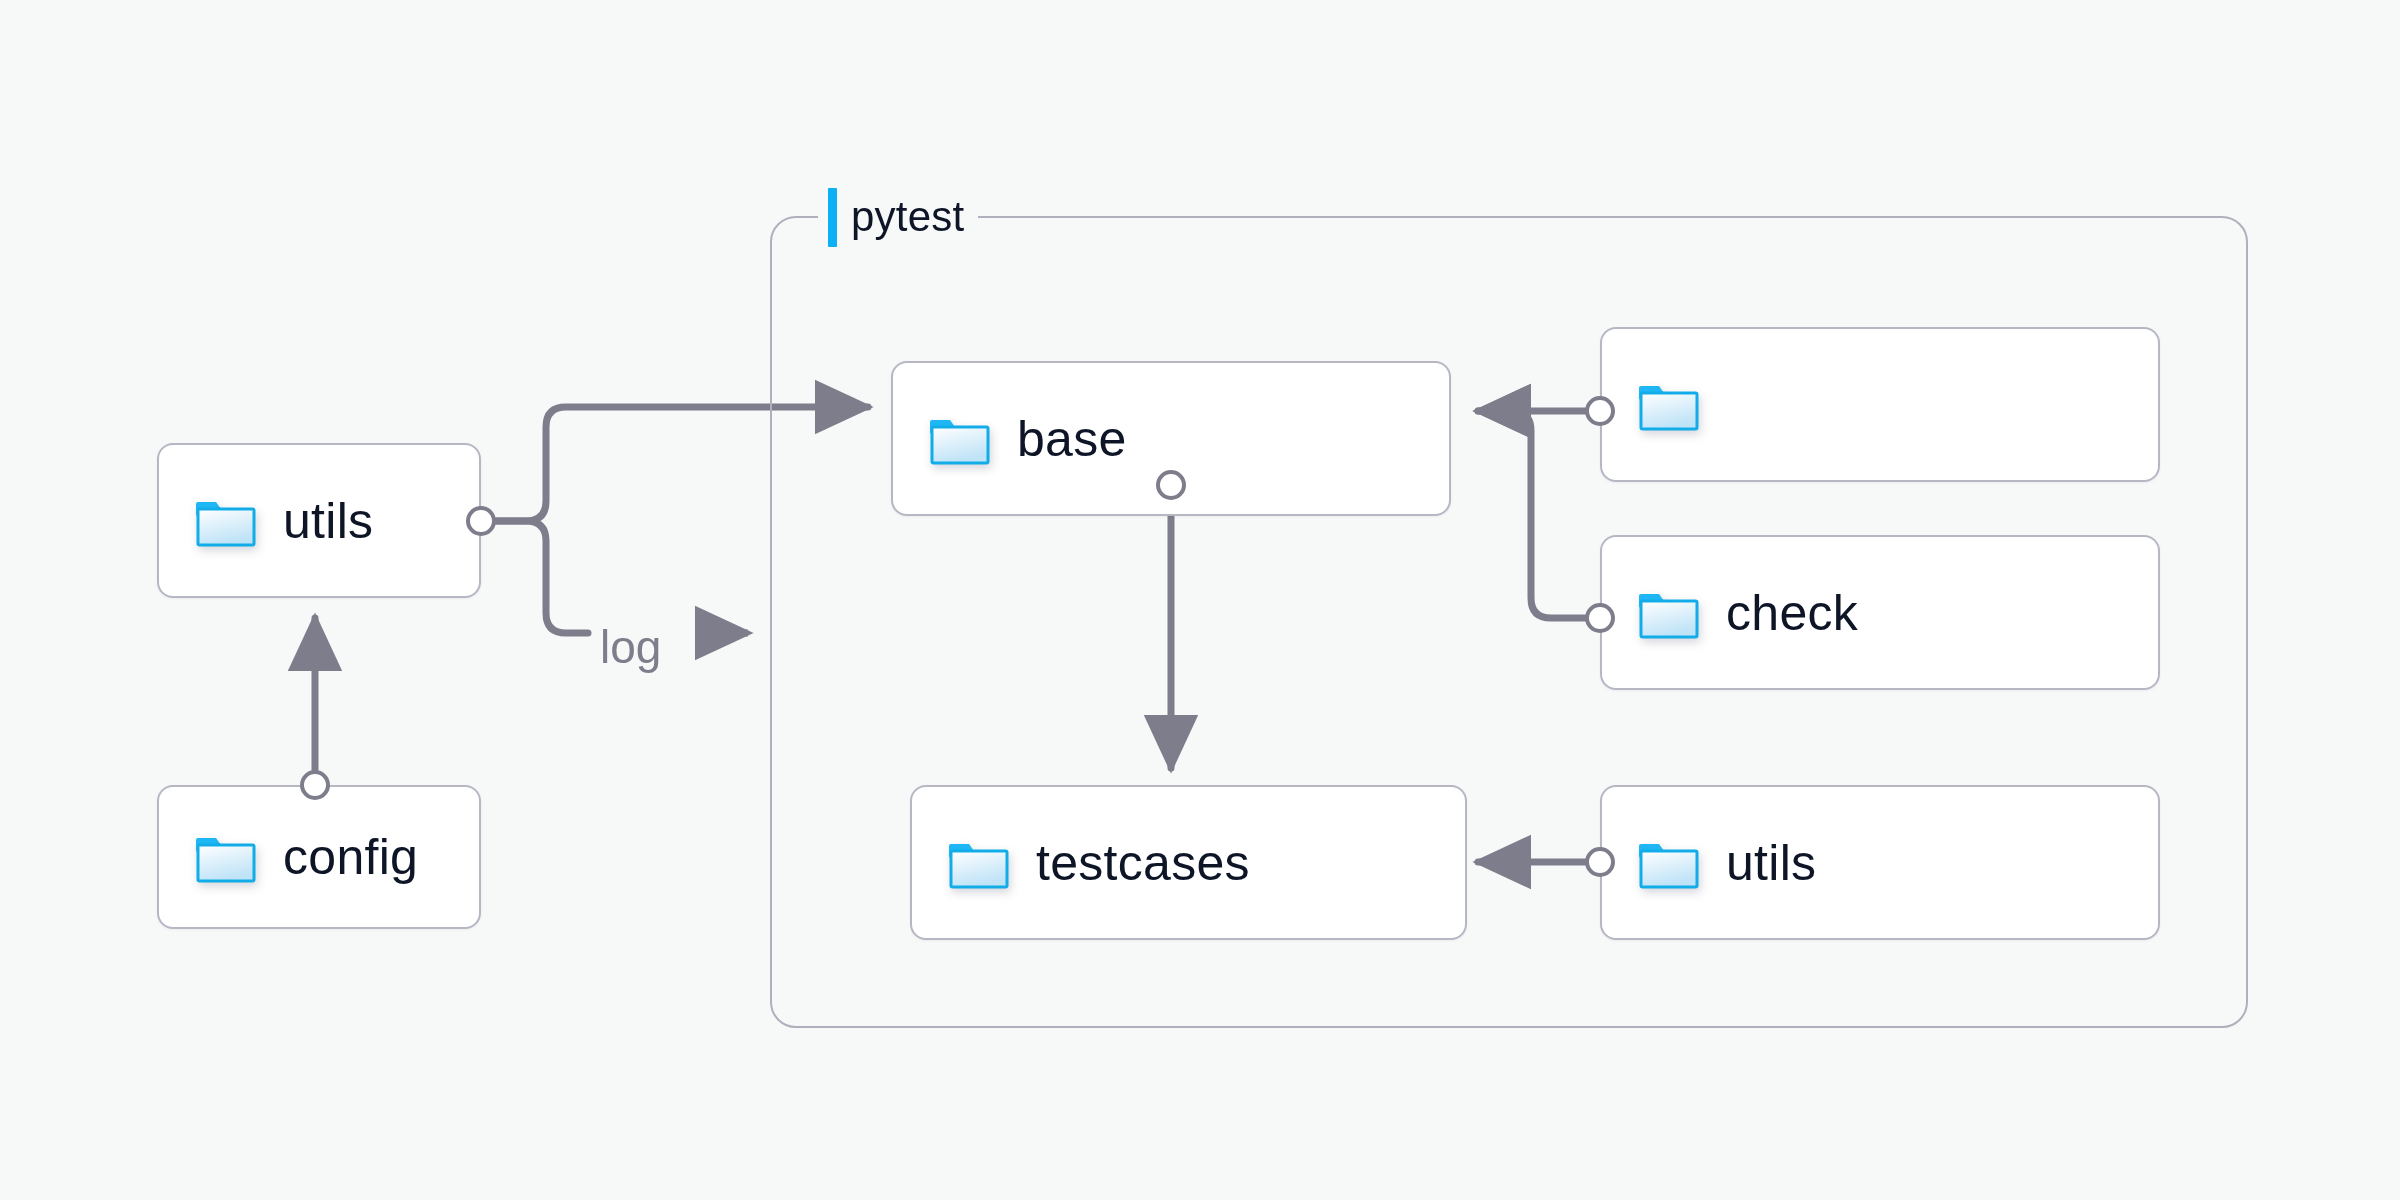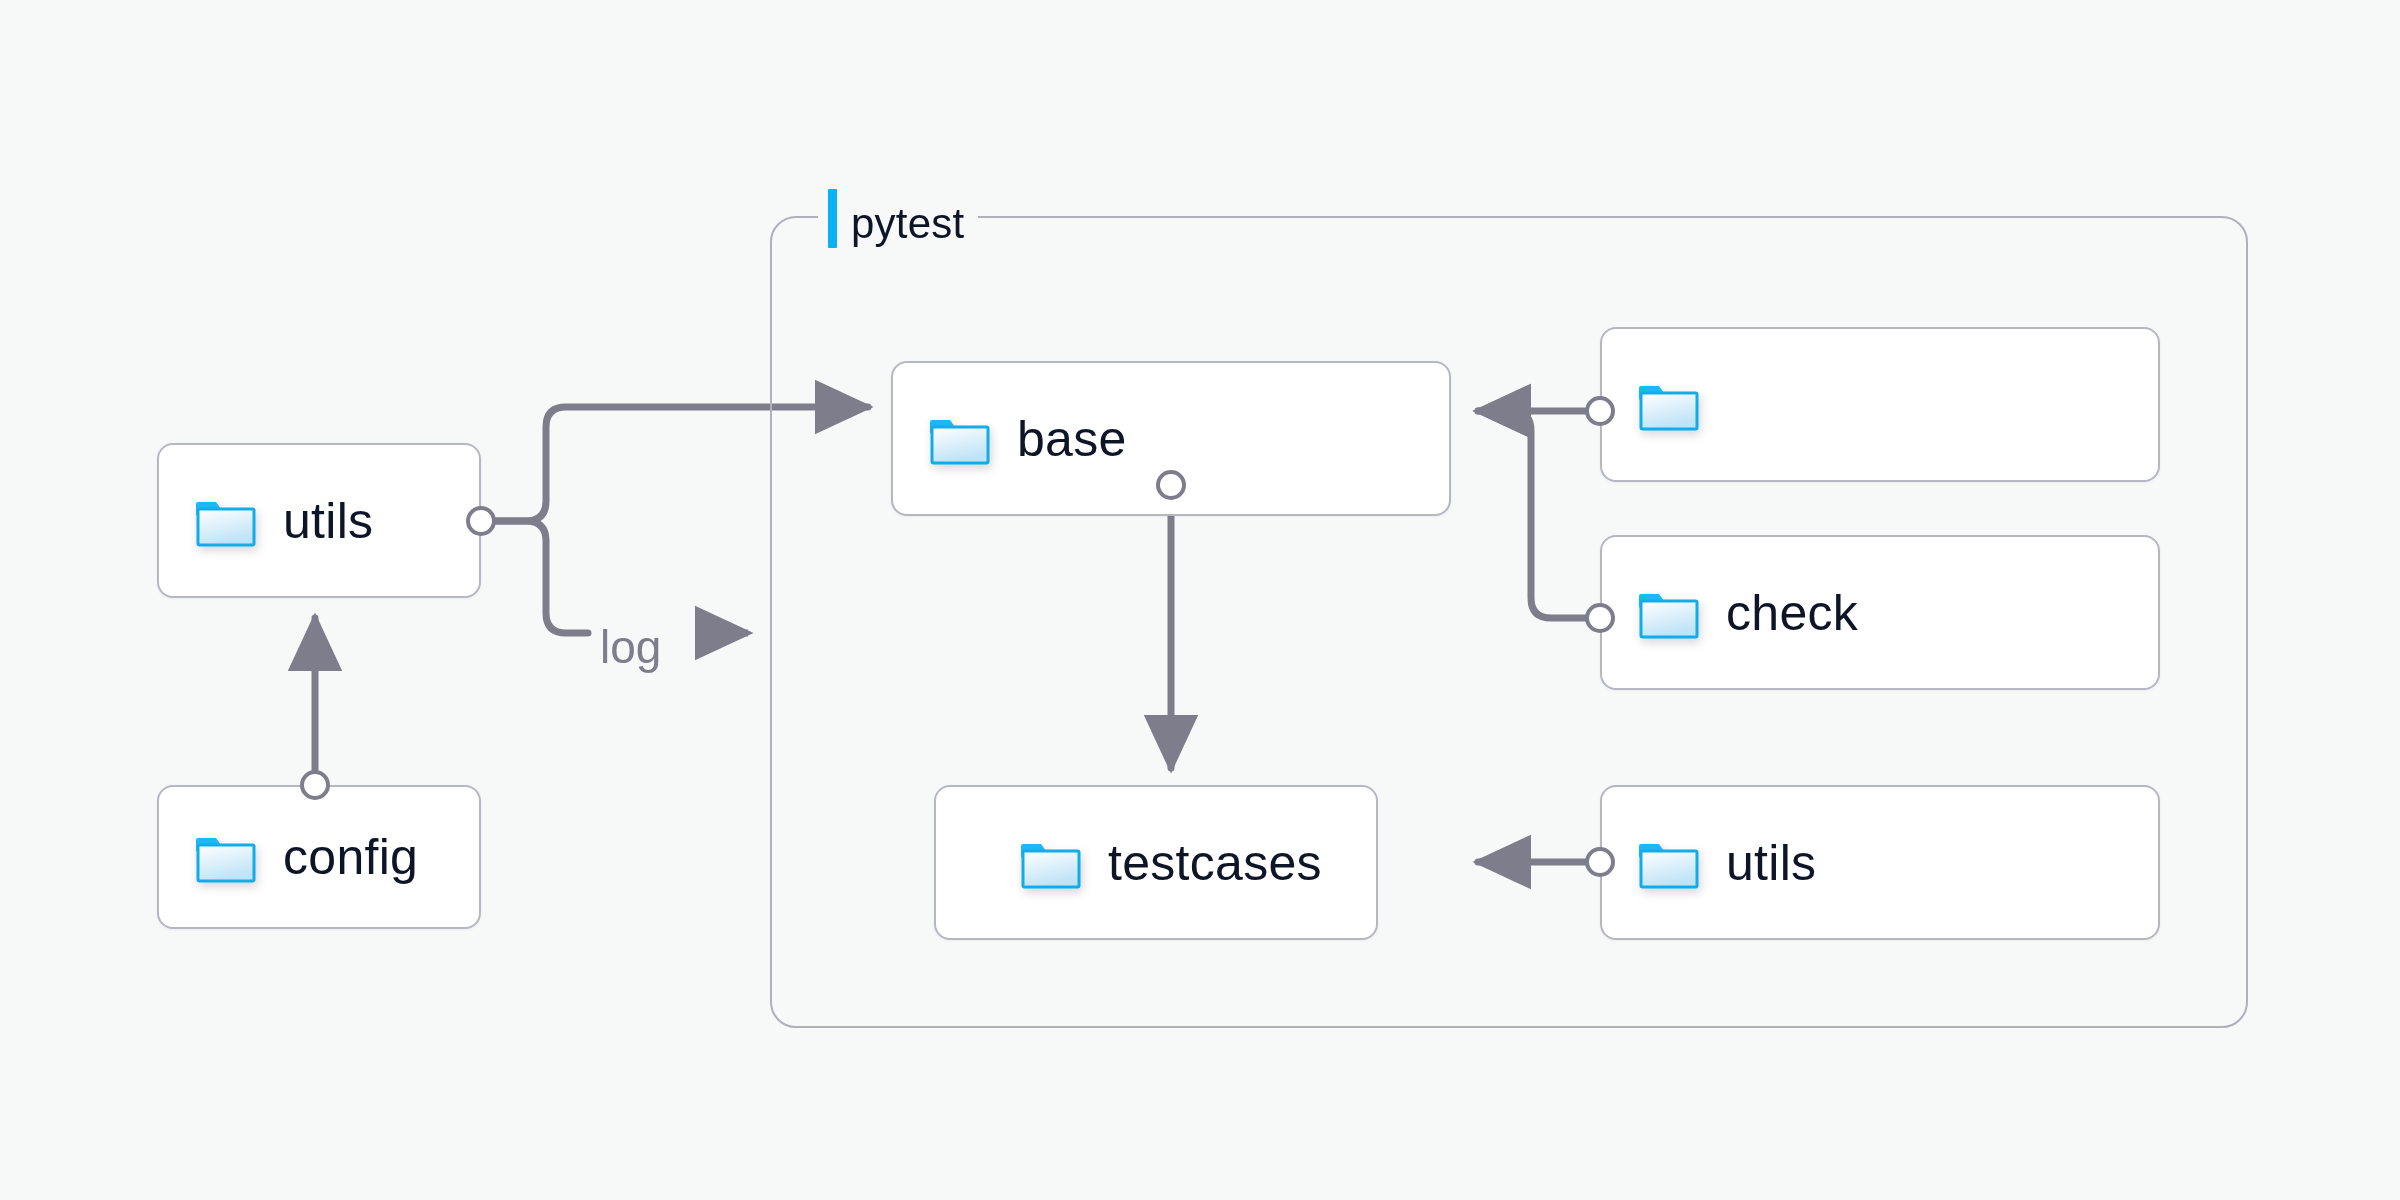--- a/index.html
+++ b/index.html
@@ -124,21 +124,21 @@
     <path d="M 1171,500 L 1171,768" fill="none" stroke="#7d7d8c" stroke-width="7" stroke-linecap="round" marker-end="url(#arrowhead)"></path>
 
     <path d="M 1585,411 L 1478,411" fill="none" stroke="#7d7d8c" stroke-width="7" stroke-linecap="round" marker-end="url(#arrowhead)"></path>
 
     <path d="M 1585,618 L 1551,618 Q 1531,618 1531,598 L 1531,431 Q 1531,411 1511,411 L 1478,411" fill="none" stroke="#7d7d8c" stroke-width="7" stroke-linecap="round" marker-end="url(#arrowhead)"></path>
 
     <path d="M 1585,862 L 1478,862" fill="none" stroke="#7d7d8c" stroke-width="7" stroke-linecap="round" marker-end="url(#arrowhead)"></path>
   </svg>
 
   <div class="group-box" style="left:770px; top:216px; width:1478px; height:812px;"></div>
-  <div class="group-title" style="left:818px; top:186px;align-items:flex-end;">
+  <div class="group-title" style="left:818px; top:186px;">
     <span class="group-accent"></span>
     <span class="group-label">pytest</span>
   </div>
 
   <div class="node" style="left:157px; top:443px; width:324px; height:155px;">
     <div class="node-inner">
       <svg class="folder-icon" viewBox="0 0 62 54">
         <defs>
           <linearGradient id="fg0" x1="0" y1="0" x2="0.35" y2="1">
             <stop offset="0%" stop-color="#ffffff"></stop>
@@ -180,21 +180,21 @@
           </linearGradient>
         </defs>
         <path d="M3,8 h18 l5,7 h30 a2,2 0 0 1 2,2 v5 h-55 a2,2 0 0 1 -2,-2 v-10 a2,2 0 0 1 2,-2 z" fill="#1fb6f5"></path>
         <rect x="3" y="15" width="56" height="36" rx="1.5" fill="url(#fg2)" stroke="#12ade8" stroke-width="3"></rect>
       </svg>
       <span class="node-label">base</span>
     </div>
   </div>
   <div class="port" style="left:1156px; top:470px;"></div>
 
-  <div class="node" style="left:934px; top:785px; width:444px; height:155px;padding-left:48px;">
+  <div class="node" style="left:910px; top:785px; width:557px; height:155px;">
     <div class="node-inner">
       <svg class="folder-icon" viewBox="0 0 62 54">
         <defs>
           <linearGradient id="fg3" x1="0" y1="0" x2="0.35" y2="1">
             <stop offset="0%" stop-color="#ffffff"></stop>
             <stop offset="100%" stop-color="#bfe3f7"></stop>
           </linearGradient>
         </defs>
         <path d="M3,8 h18 l5,7 h30 a2,2 0 0 1 2,2 v5 h-55 a2,2 0 0 1 -2,-2 v-10 a2,2 0 0 1 2,-2 z" fill="#1fb6f5"></path>
         <rect x="3" y="15" width="56" height="36" rx="1.5" fill="url(#fg3)" stroke="#12ade8" stroke-width="3"></rect>

